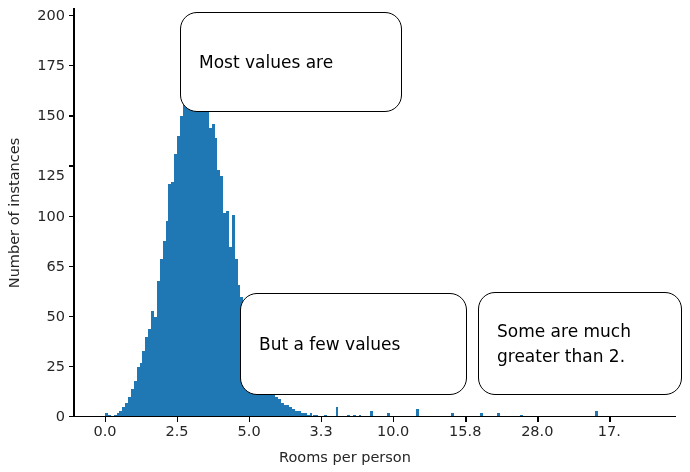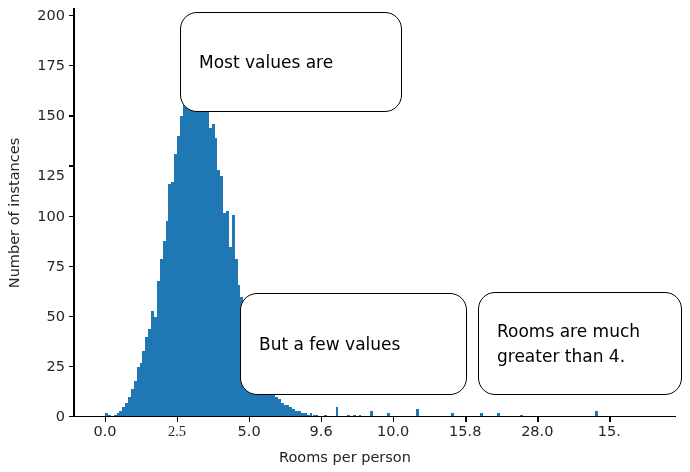--- a/index.html
+++ b/index.html
@@ -197,43 +197,43 @@
       <div class="bar" style="left: 520.94px; width: 2.882px; height: 6.015px;"></div>
     </div>
 
   <div class="spine-y"></div>
   <div class="spine-x"></div>
 
   <div id="xtick-layer">
       <div class="xtick-mark" style="left: 105px;"></div>
       <div class="xtick-label" style="left: 105px;">0.0</div>
       <div class="xtick-mark" style="left: 177.05px;"></div>
-      <div class="xtick-label" style="left: 177.05px; font-family: Liberation Serif, serif;">2.5</div>
+      <div class="xtick-label" style="left: 177.05px;">2.5</div>
       <div class="xtick-mark" style="left: 249.1px;"></div>
       <div class="xtick-label" style="left: 249.1px;">5.0</div>
       <div class="xtick-mark" style="left: 321.15px;"></div>
-      <div class="xtick-label" style="left: 321.15px;">9.6</div>
+      <div class="xtick-label" style="left: 321.15px;">3.3</div>
       <div class="xtick-mark" style="left: 393.2px;"></div>
       <div class="xtick-label" style="left: 393.2px;">10.0</div>
       <div class="xtick-mark" style="left: 465.25px;"></div>
       <div class="xtick-label" style="left: 465.25px;">15.8</div>
       <div class="xtick-mark" style="left: 537.3px;"></div>
       <div class="xtick-label" style="left: 537.3px;">28.0</div>
       <div class="xtick-mark" style="left: 609.35px;"></div>
-      <div class="xtick-label" style="left: 609.35px;">15.</div>
+      <div class="xtick-label" style="left: 609.35px;">17.</div>
     </div>
   <div id="ytick-layer">
       <div class="ytick-mark" style="top: 416px;"></div>
       <div class="ytick-label" style="top: 416px;">0</div>
       <div class="ytick-mark" style="top: 365.875px;"></div>
       <div class="ytick-label" style="top: 365.875px;">25</div>
       <div class="ytick-mark" style="top: 315.75px;"></div>
       <div class="ytick-label" style="top: 315.75px;">50</div>
       <div class="ytick-mark" style="top: 265.625px;"></div>
-      <div class="ytick-label" style="top: 265.625px;">75</div>
+      <div class="ytick-label" style="top: 265.625px;">65</div>
       <div class="ytick-mark" style="top: 215.5px;"></div>
       <div class="ytick-label" style="top: 215.5px;">100</div>
       <div class="ytick-mark" style="top: 165.375px;"></div>
       <div class="ytick-label" style="top: 175px;">125</div>
       <div class="ytick-mark" style="top: 115.25px;"></div>
       <div class="ytick-label" style="top: 115.25px;">150</div>
       <div class="ytick-mark" style="top: 65.125px;"></div>
       <div class="ytick-label" style="top: 65.125px;">175</div>
       <div class="ytick-mark" style="top: 15px;"></div>
       <div class="ytick-label" style="top: 15px;">200</div>
@@ -243,18 +243,18 @@
   <div id="ylabel">Number of instances</div>
 
   <div id="callout-layer">
       <div class="callout" style="left: 180px; top: 12px; width: 222px; height: 100px;">
         <span>Most values are</span>
       </div>
       <div class="callout" style="left: 240px; top: 293px; width: 227px; height: 102px;">
         <span>But a few values</span>
       </div>
       <div class="callout" style="left: 478px; top: 292px; width: 204px; height: 103px;">
-        <span>Rooms are much</span>
-        <span>greater than 4.</span>
+        <span>Some are much</span>
+        <span>greater than 2.</span>
       </div>
     </div>
 
 </div>
 
 </body></html>

